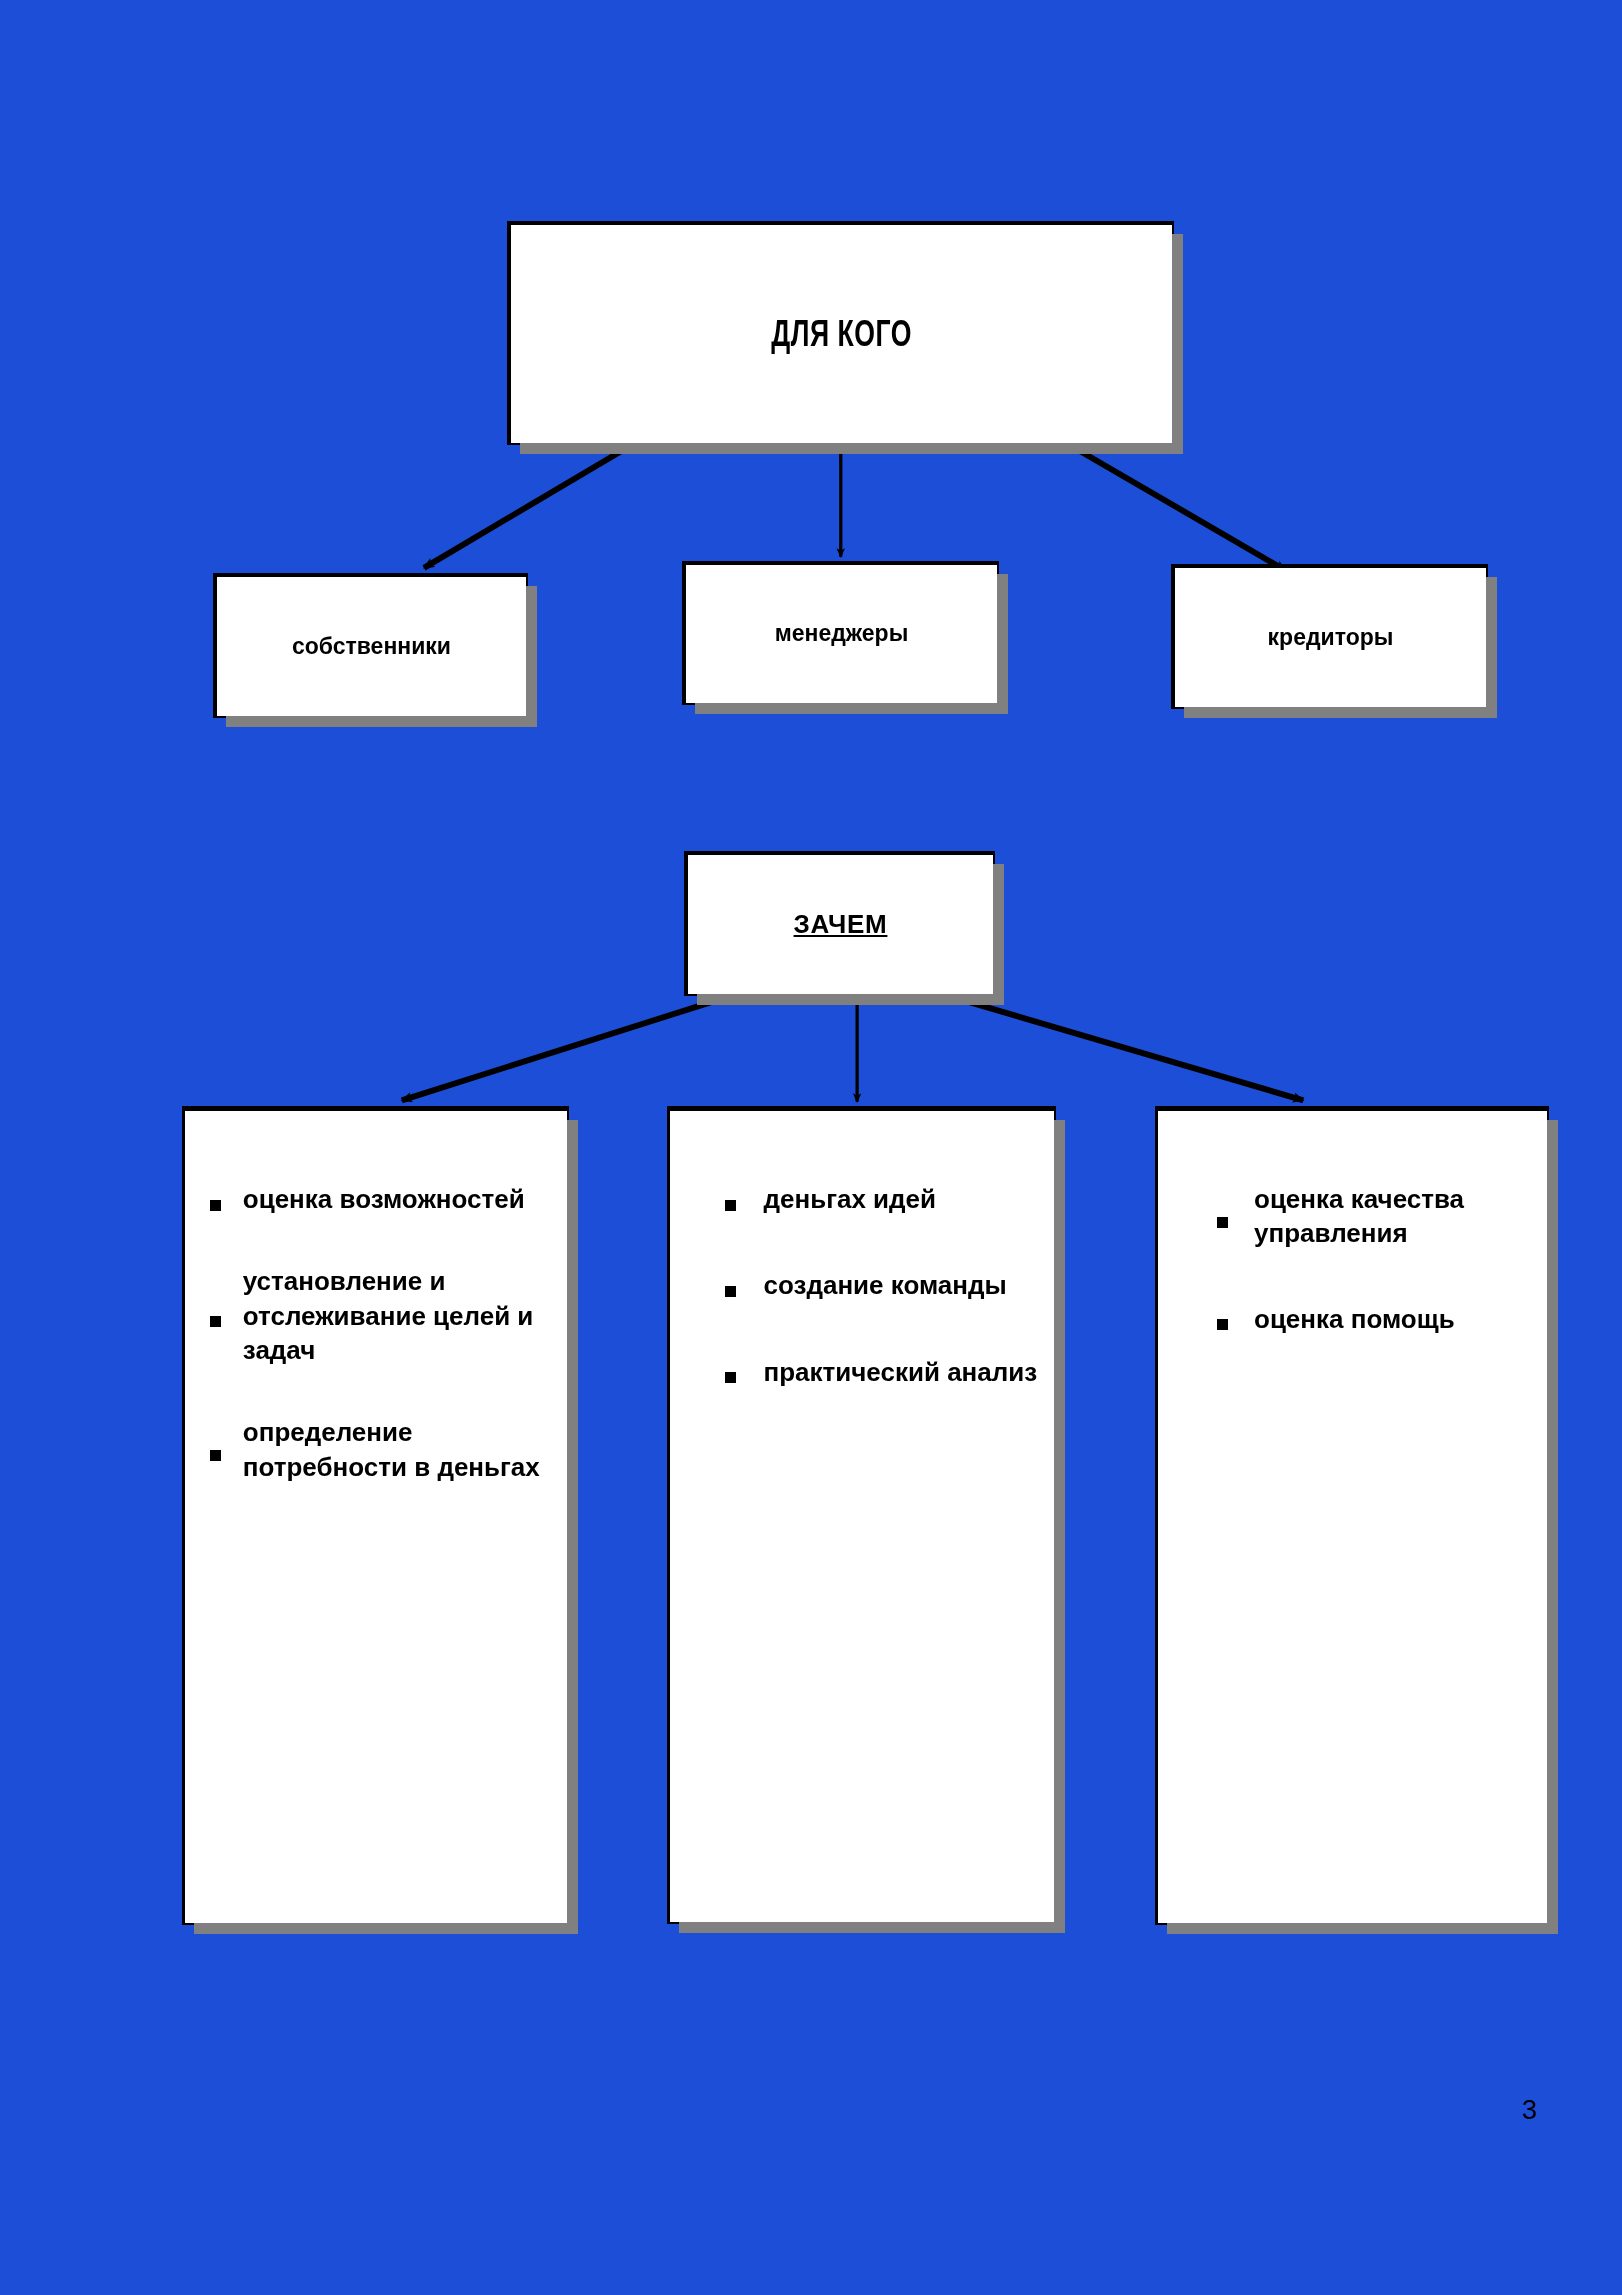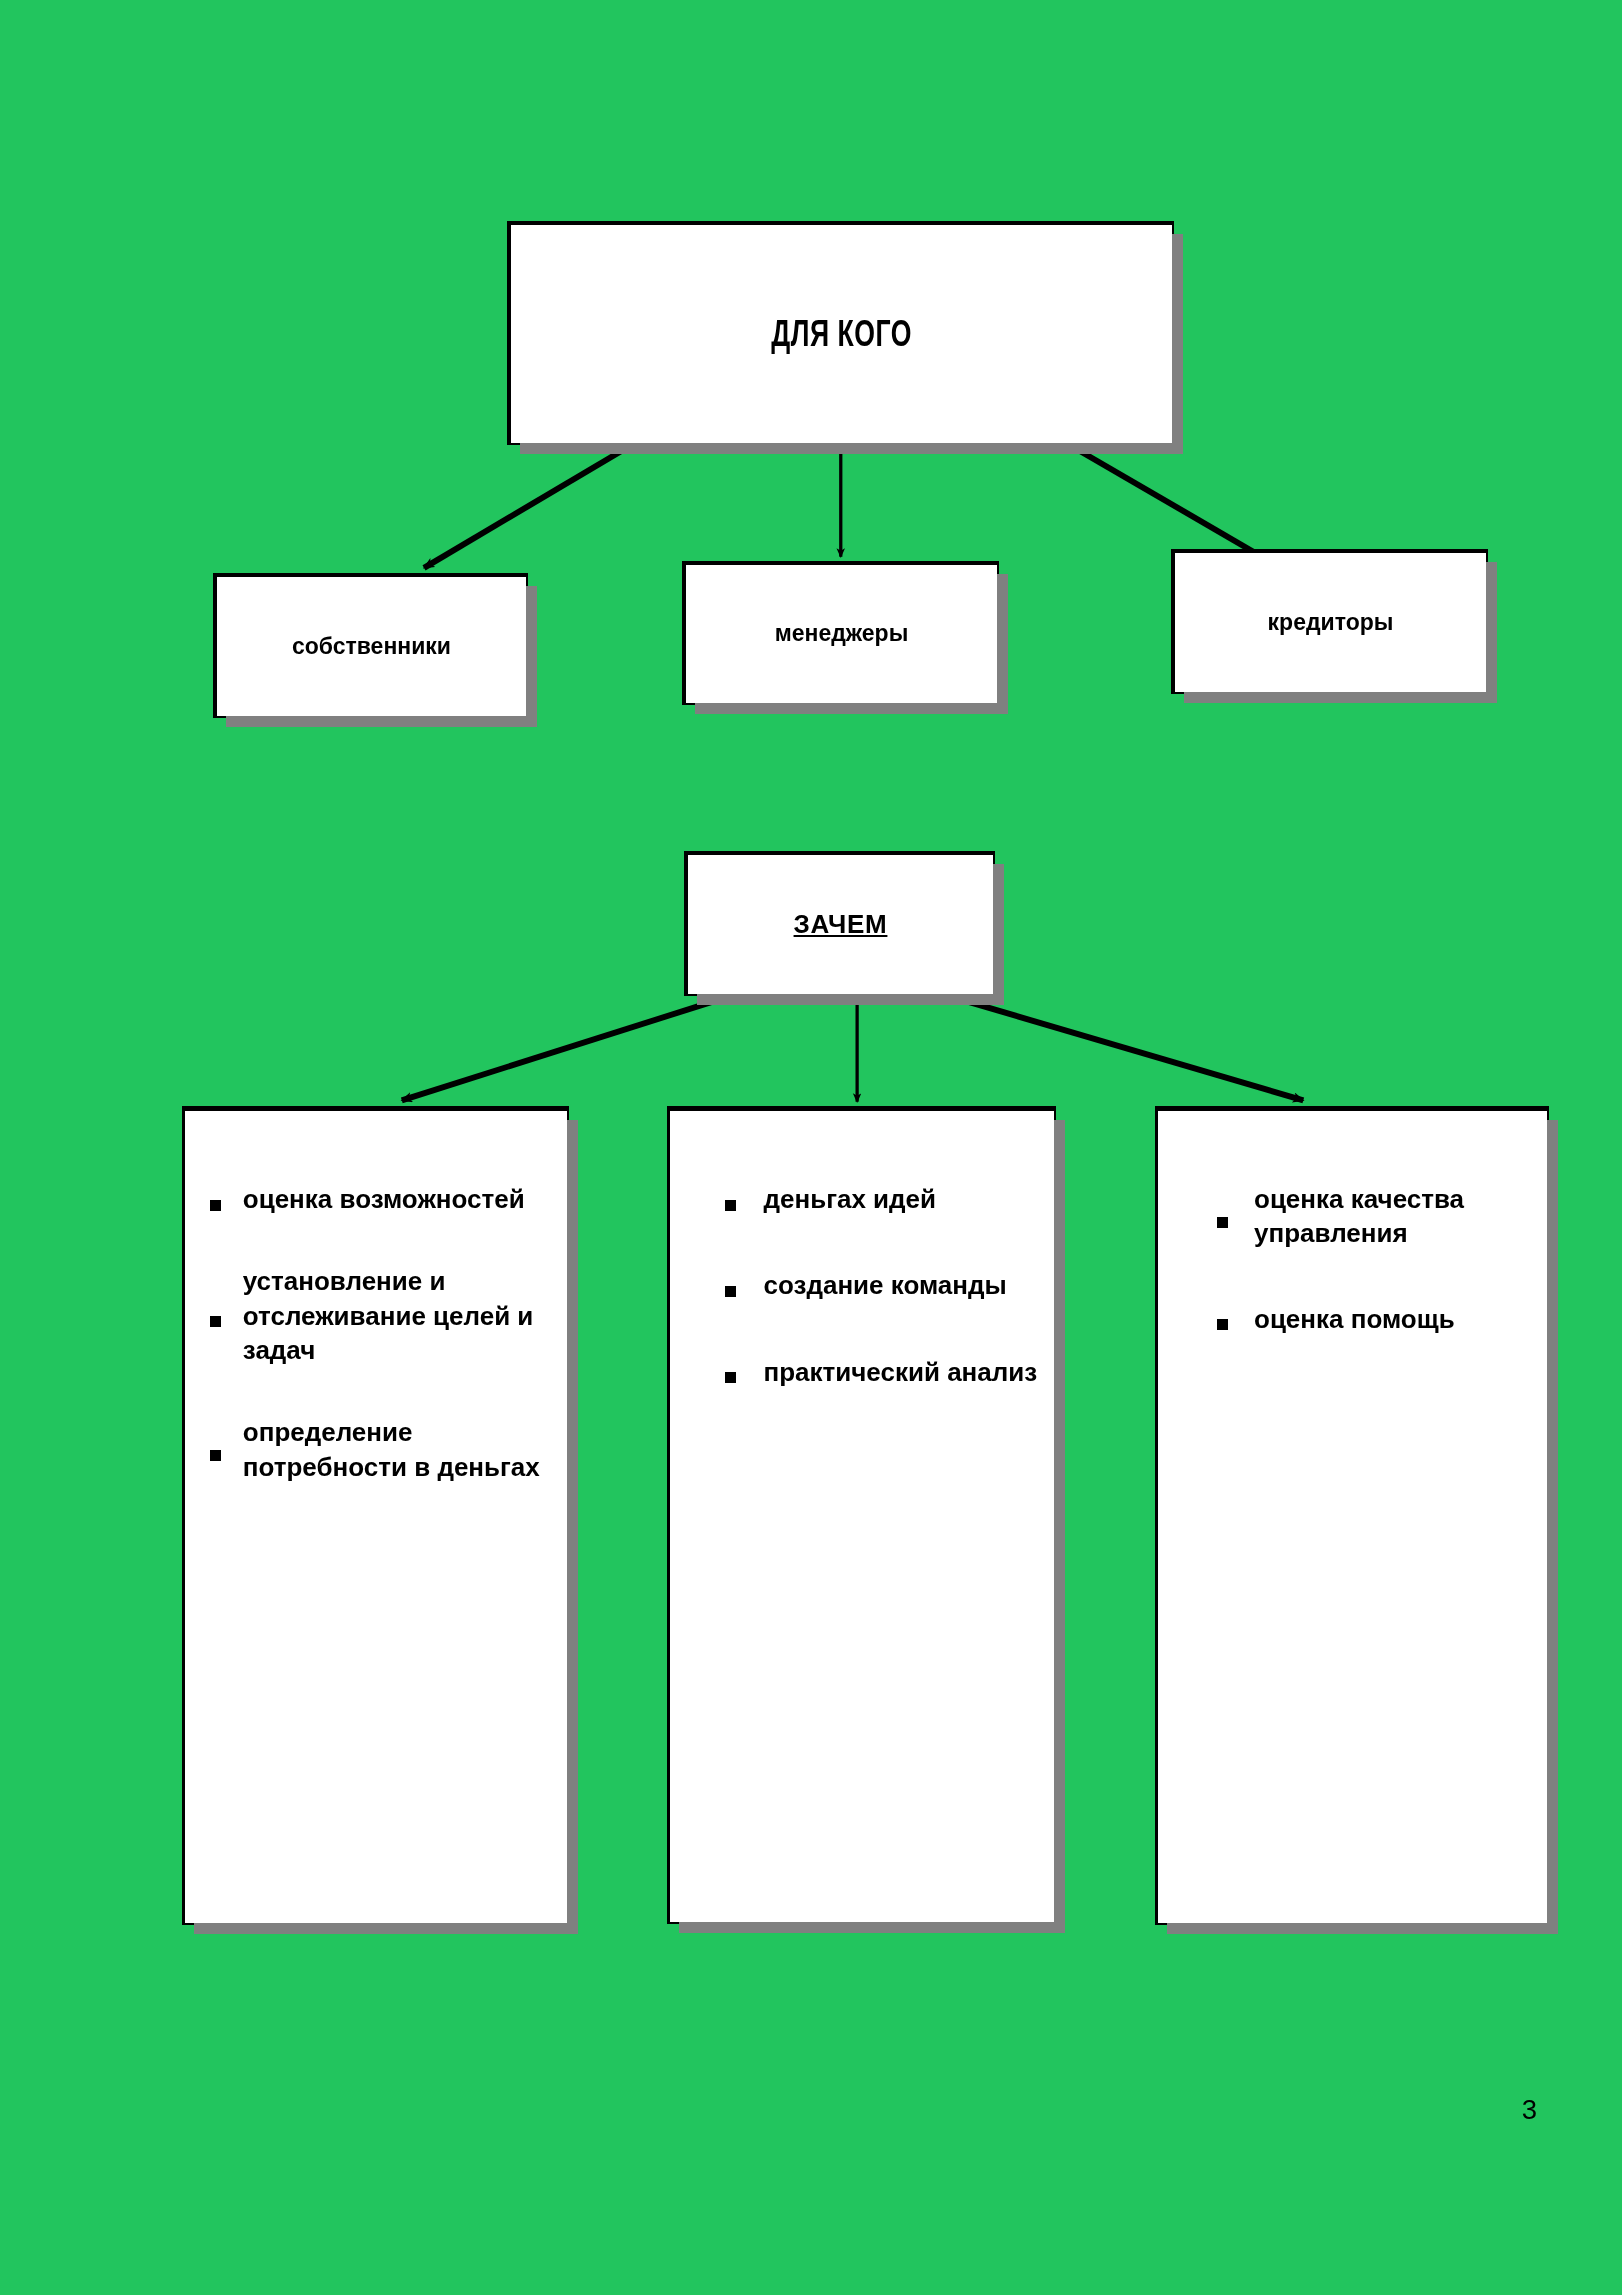--- a/index.html
+++ b/index.html
@@ -5,21 +5,21 @@
 <style>
   html, body {
     margin: 0;
     padding: 0;
     background: #ffffff;
   }
   #page {
     position: relative;
     width: 1622px;
     height: 2295px;
-    background: #22c55e;
+    background: #1d4ed8;
     font-family: "Liberation Sans", "DejaVu Sans", sans-serif;
     overflow: hidden;
   }
 
   
   .node {
     position: absolute;
     box-sizing: border-box;
     background: #ffffff;
     border: 2px solid #000000;
@@ -80,21 +80,21 @@
     height: 145px;
   }
   #box-menedzhery {
     left: 682px;
     top: 561px;
     width: 317px;
     height: 144px;
   }
   #box-kreditory {
     left: 1171px;
-    top: 549px;
+    top: 564px;
     width: 317px;
     height: 145px;
   }
   .role-label { font-size: 23px; }
 
   
   #box-zachem {
     left: 684px;
     top: 851px;
     width: 311px;

